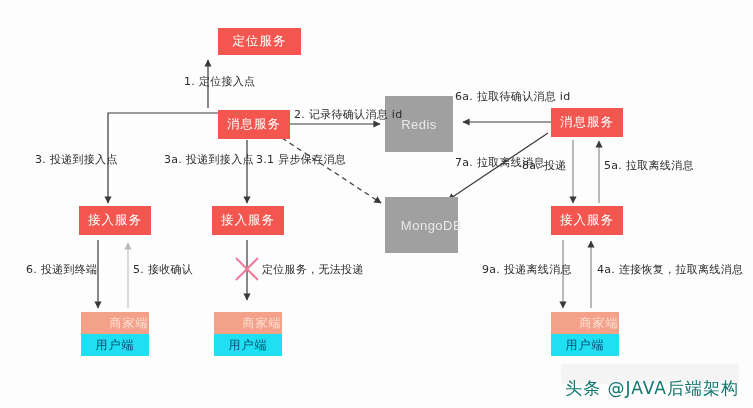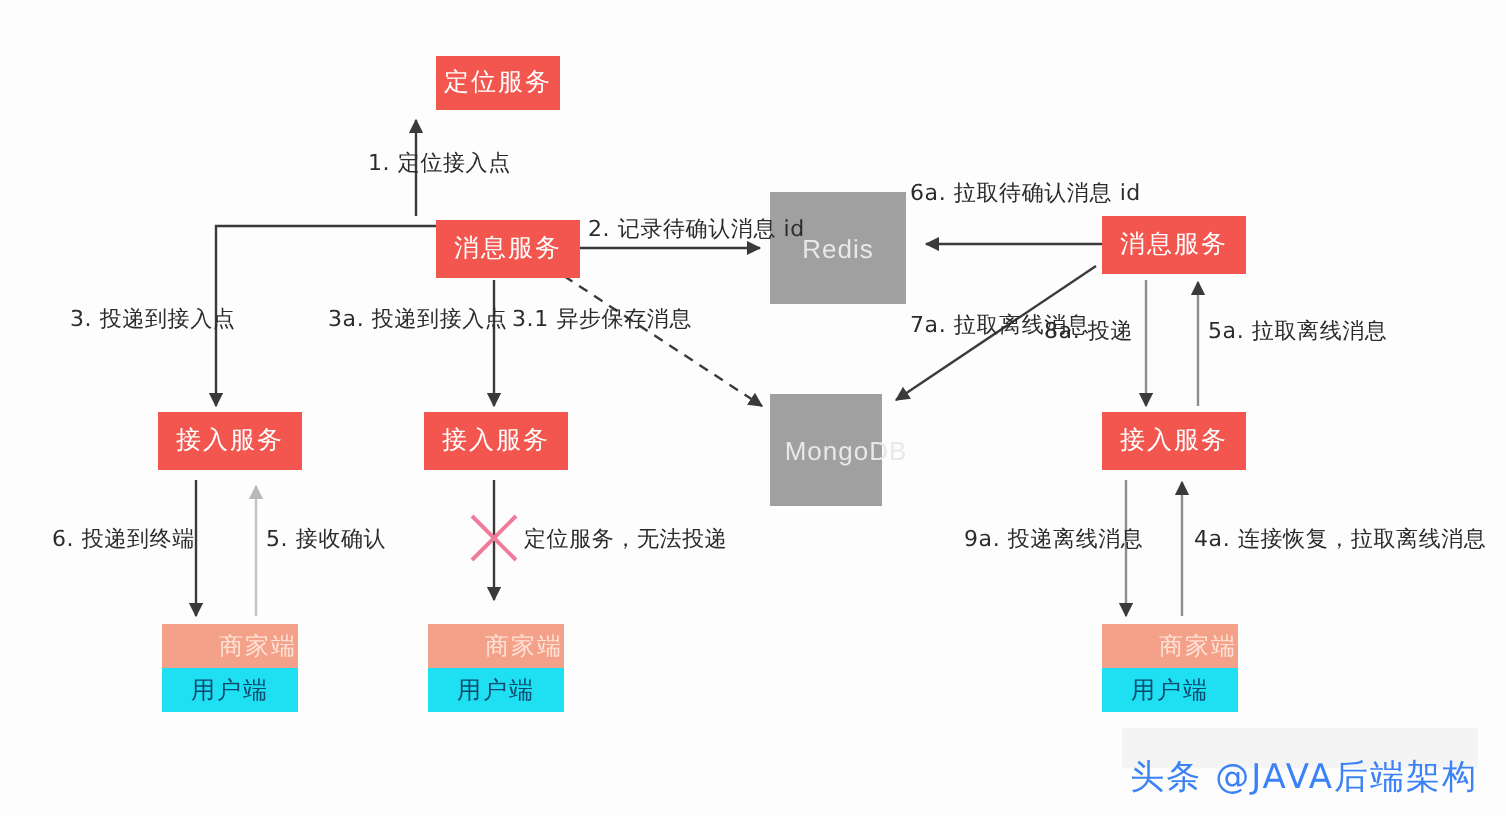--- a/index.html
+++ b/index.html
@@ -40,21 +40,21 @@
     color:#2b2b2b;
     white-space:nowrap;
     letter-spacing:0.3px;
     font-family:"DejaVu Sans","Liberation Sans",sans-serif;
   }
   
   #wires{position:absolute;left:0;top:0;width:753px;height:408px;}
   
   #watermark{
     position:absolute;right:14px;bottom:8px;
-    font-size:17px;color:#3b82f6;
+    font-size:17px;color:#0f766e;
     letter-spacing:1px;
     white-space:nowrap;
   }
   #wmbar{
     position:absolute;right:14px;bottom:24px;
     width:178px;height:20px;background:#ececec;opacity:.55;
   }
 </style>
 </head>
 <body>
@@ -97,27 +97,27 @@
 
     <line x1="573" y1="140" x2="573" y2="203" stroke="#8d8d8d" stroke-width="1.2" marker-end="url(#ah)"></line>
 
     <line x1="599" y1="203" x2="599" y2="141" stroke="#8d8d8d" stroke-width="1.2" marker-end="url(#ah)"></line>
 
     <line x1="563" y1="240" x2="563" y2="308" stroke="#8d8d8d" stroke-width="1.2" marker-end="url(#ah)"></line>
 
     <line x1="591" y1="308" x2="591" y2="241" stroke="#8d8d8d" stroke-width="1.2" marker-end="url(#ah)"></line>
   </svg>
 
-  <div class="box box-red" style="left:218px;top:28px;width:62px;height:27px;">定位服务</div>
+  <div class="box box-red" style="left:218px;top:28px;width:83px;height:27px;">定位服务</div>
 
   <div class="box box-red" style="left:218px;top:110px;width:72px;height:29px;">消息服务</div>
 
   <div class="box box-gray" style="left:385px;top:96px;width:68px;height:56px;">Redis</div>
 
-  <div class="box box-gray" style="left:385px;top:197px;width:56px;height:56px;padding-left:20px;">MongoDB</div>
+  <div class="box box-gray" style="left:385px;top:197px;width:73px;height:56px;padding-left:20px;">MongoDB</div>
 
   <div class="box box-red" style="left:551px;top:108px;width:72px;height:29px;">消息服务</div>
 
   <div class="box box-red" style="left:79px;top:206px;width:72px;height:29px;">接入服务</div>
 
   <div class="box box-red" style="left:212px;top:206px;width:72px;height:29px;">接入服务</div>
 
   <div class="box box-red" style="left:551px;top:206px;width:72px;height:29px;">接入服务</div>
 
   <div class="client" style="left:81px;top:312px;">

